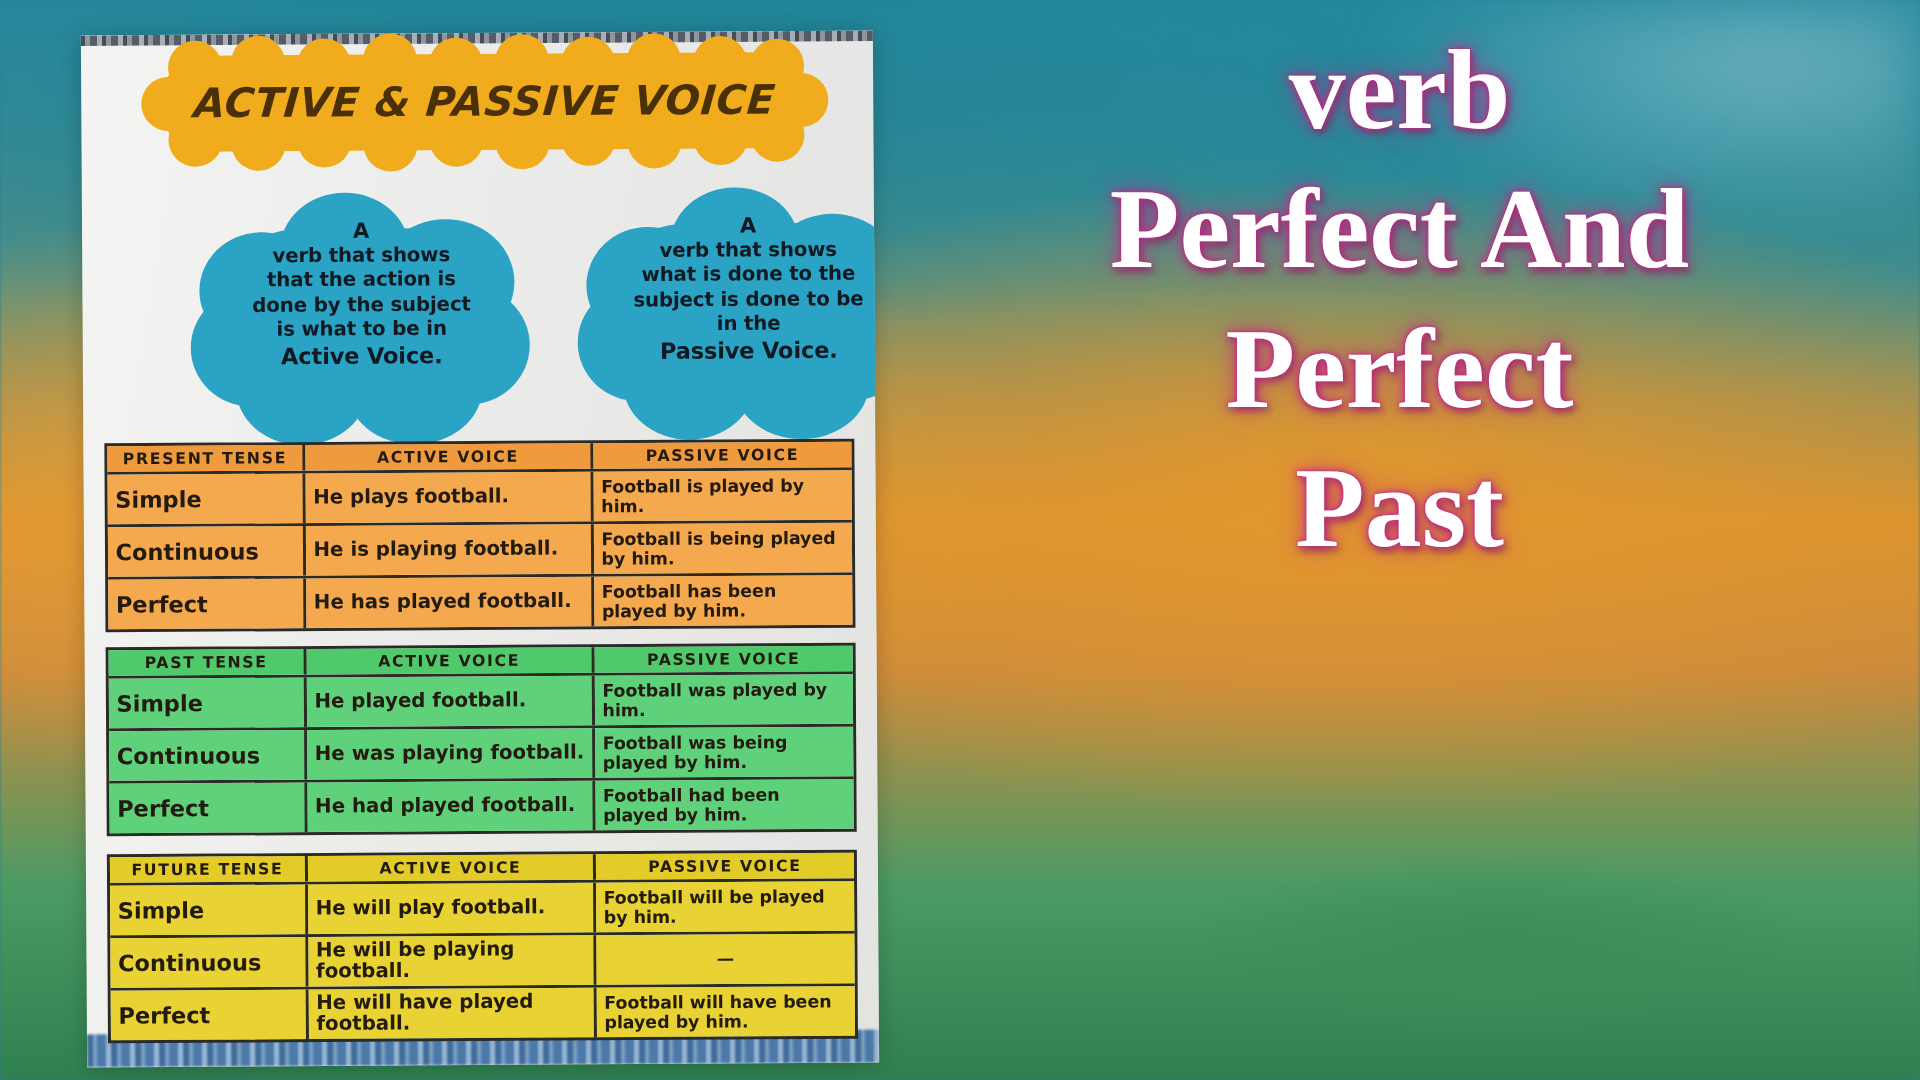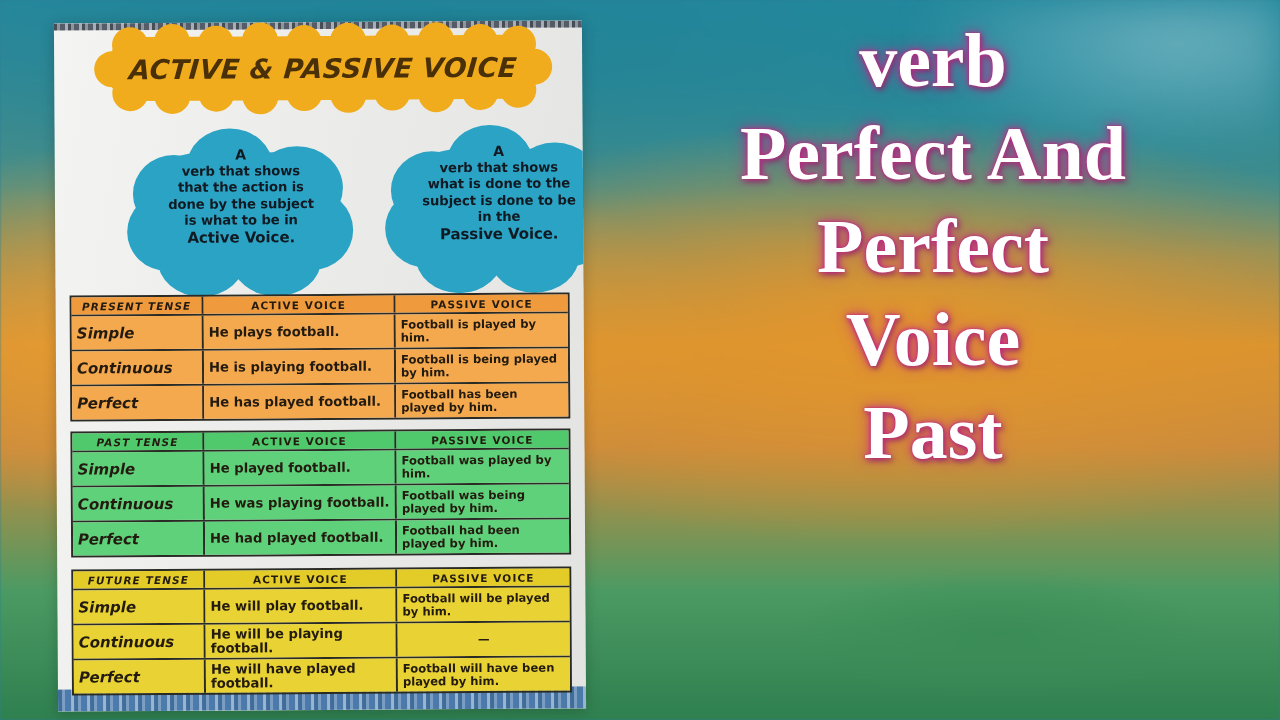--- a/index.html
+++ b/index.html
@@ -100,21 +100,21 @@
   .tense-table .row:last-child{border-bottom:none;}
   .tense-table .c{
     box-sizing:border-box;
     border-right:2px solid #2b2b26;
     padding:2px 5px;
     display:flex;align-items:center;
     font-family:"DejaVu Sans", sans-serif;
     color:#231b10;
   }
   .tense-table .c:last-child{border-right:none;}
-  .c1{width:132px;font-style:italic;}
+  .c1{width:132px;}
   .c2{width:192px;}
   .c3{width:172px;}
   .hdr .c{
     justify-content:center;
     font-weight:700;font-size:10.5px;letter-spacing:1.1px;
     text-transform:uppercase;height:17px;
   }
   .body-row{min-height:33px;}
   .body-row .c1{font-size:15px;font-weight:600;}
   .body-row .c2{font-size:13.2px;font-weight:600;line-height:14px;}
@@ -299,17 +299,16 @@
         <div class="c c2 wrap">He will have played football.</div>
         <div class="c c3 wrap">Football will have been played by him.</div>
       </div>
     </div>
   </div>
 
   <div class="overlay-title">
     <div class="line">verb</div>
     <div class="line">Perfect And</div>
     <div class="line">Perfect</div>
-    <div class="line">Voice</div>
     <div class="line">Past</div>
   </div>
 
 </div>
 
 </body></html>

